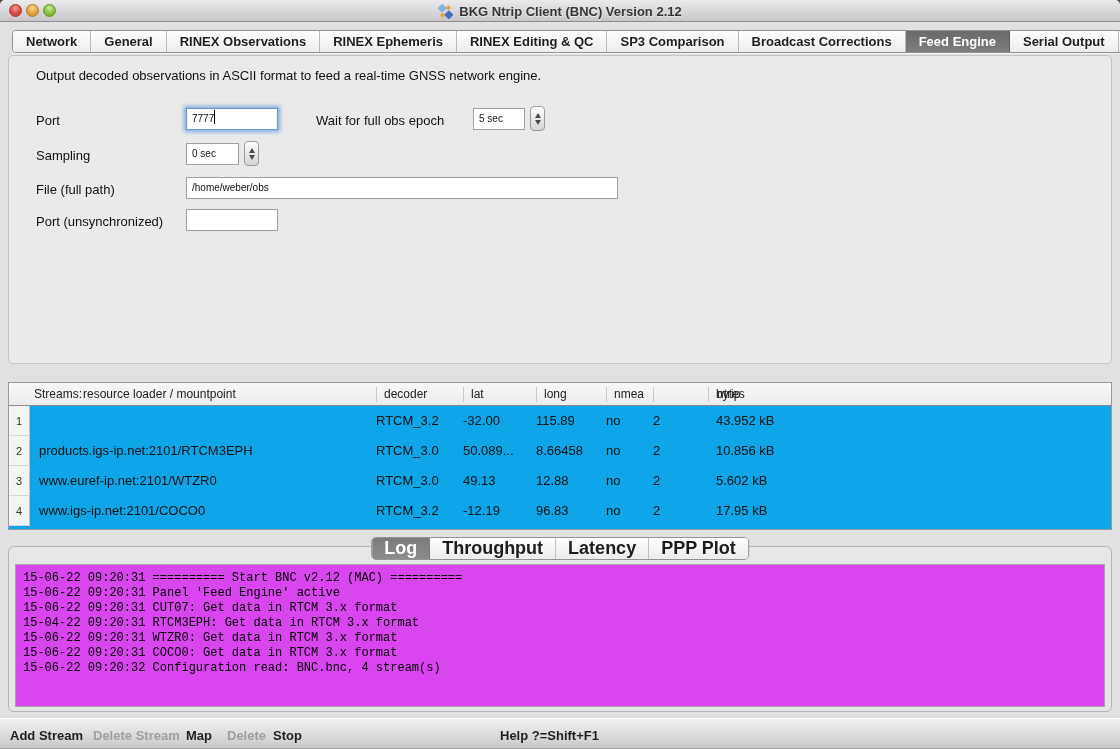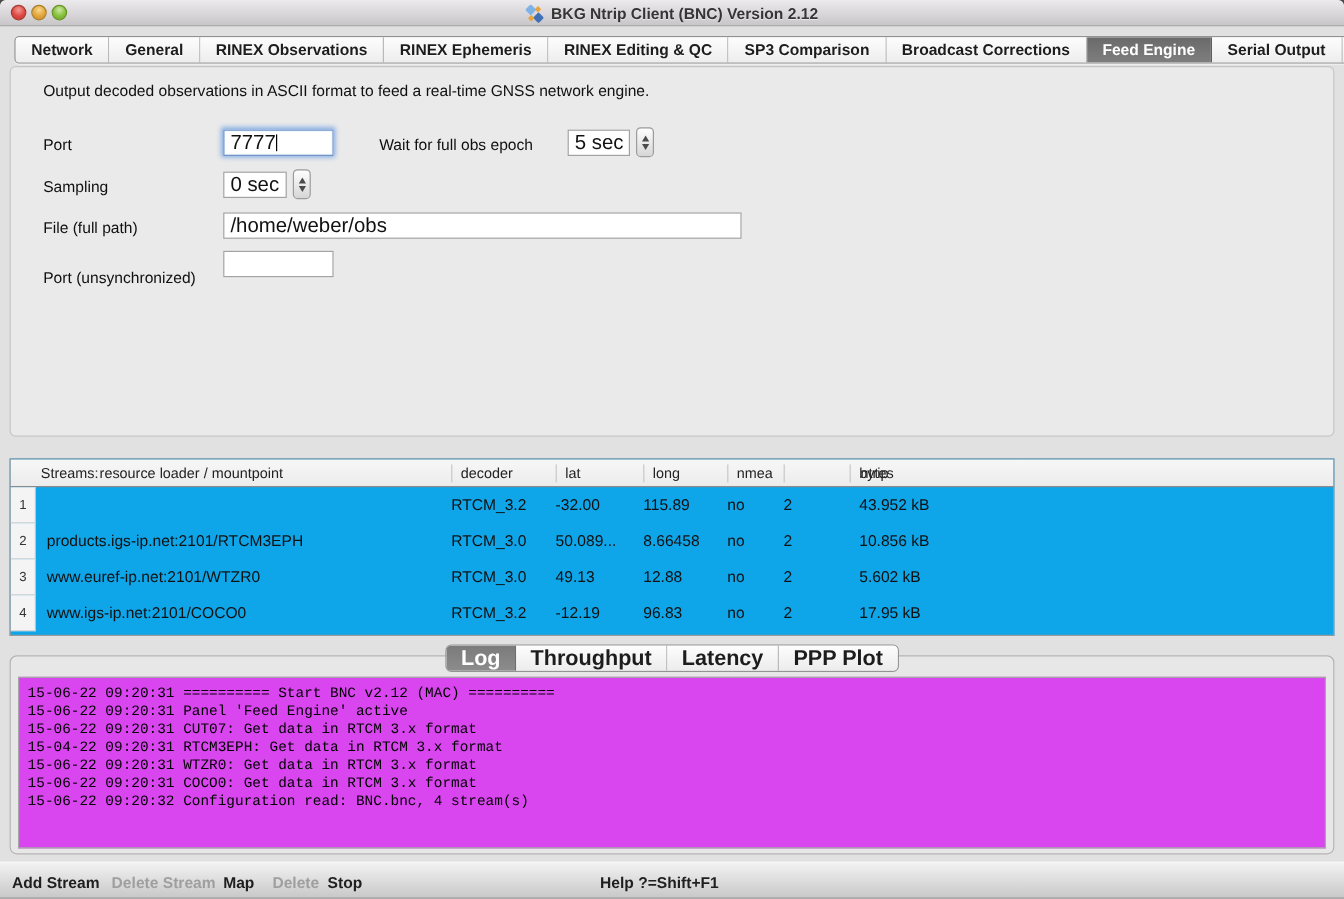--- a/index.html
+++ b/index.html
@@ -50,21 +50,21 @@
   .tab-arrow:last-child { border-right:none; }
   
   .page-frame {
     position:absolute; left:8px; top:55px; width:1104px; height:309px;
     background:#eaeaea; border:1px solid #c6c6c6; border-radius:5px;
   }
   .desc { position:absolute; left:27px; top:12px; font-size:13px; color:#101010; }
   .f-label { position:absolute; font-size:13px; color:#101010; }
   .text-input {
     position:absolute; height:22px; background:#fff; border:1px solid #a2a2a2;
-    font-size:17px; line-height:20px; padding-left:5px; white-space:nowrap; overflow:hidden;
+    font-size:10px; line-height:20px; padding-left:5px; white-space:nowrap; overflow:hidden;
   }
   .text-input.focused {
     border:1px solid #7296c8;
     box-shadow:0 0 4px 2px rgba(110,160,228,.85), inset 0 0 1px rgba(110,160,228,.6);
   }
   .caret { display:inline-block; width:1px; height:14px; background:#000; vertical-align:-2px; }
   .spinner {
     position:absolute; width:15px; height:25px; border:1px solid #9c9c9c; border-radius:4px;
     background:linear-gradient(#fefefe,#d6d6d6);
     display:flex; flex-direction:column; align-items:center; justify-content:center; gap:2px;
@@ -185,21 +185,21 @@
     <div class="spinner" style="left:235px; top:85px;">
       <span class="spin-up"></span>
       <span class="spin-dn"></span>
     </div>
 
     <div class="f-label" style="left:27px; top:126px;">File (full path)</div>
     <div class="text-input" style="left:177px; top:121px; width:432px;">
       <span>/home/weber/obs</span>
     </div>
 
-    <div class="f-label" style="left:27px; top:168px;">Port (unsynchronized)</div>
+    <div class="f-label" style="left:27px; top:158px;">Port (unsynchronized)</div>
     <div class="text-input" style="left:177px; top:153px; width:92px;">
       <span></span>
     </div>
   </div>
 
   <div class="streams">
     <div class="s-header">
       <span style="left:25px;">Streams:</span>
       <span style="left:74px;">resource loader / mountpoint</span>
       <span style="left:375px;">decoder</span>

